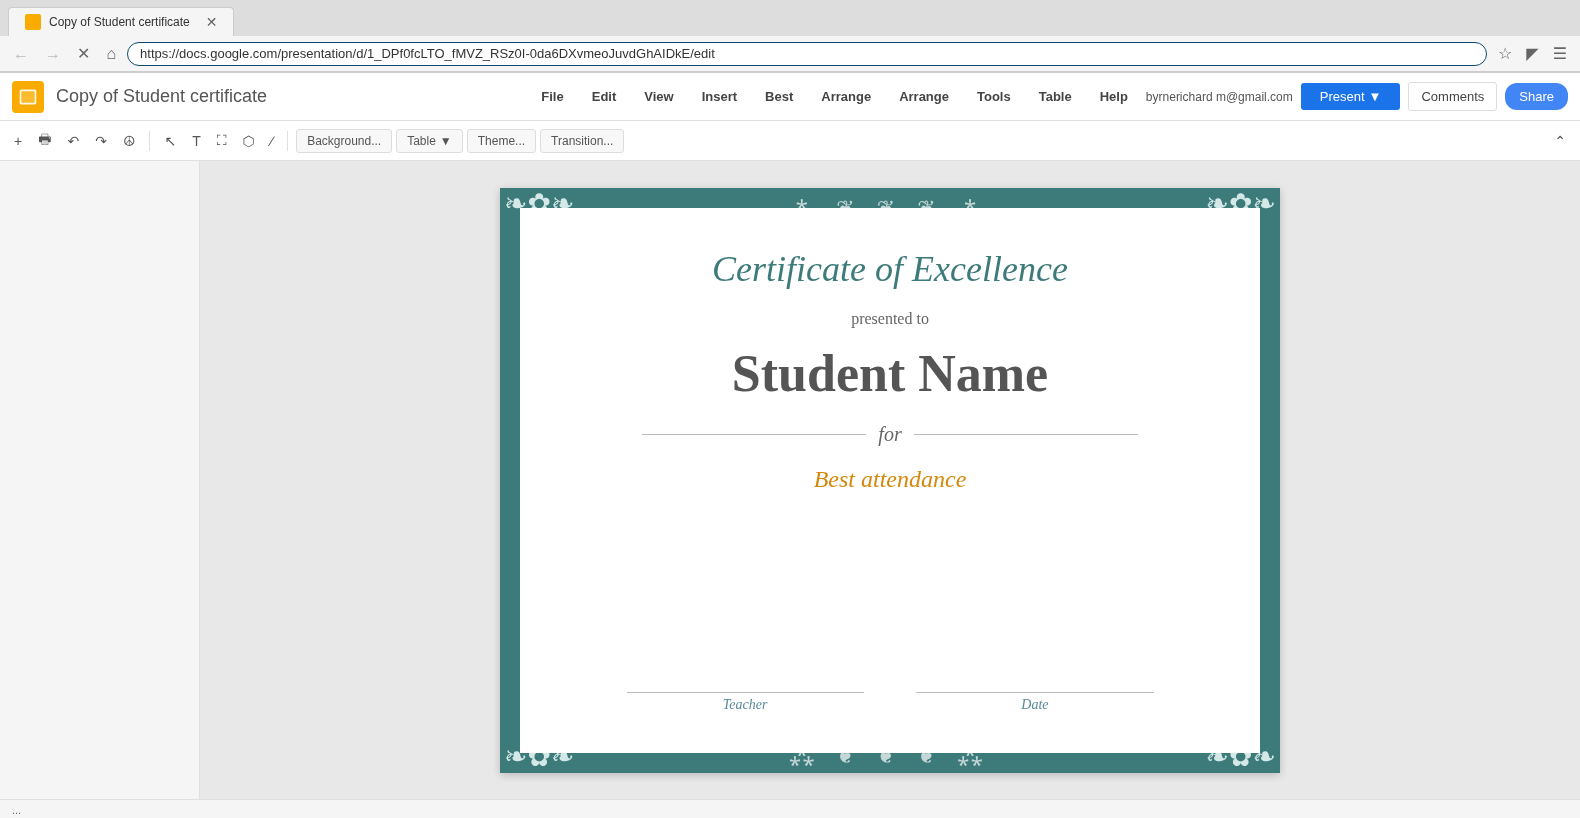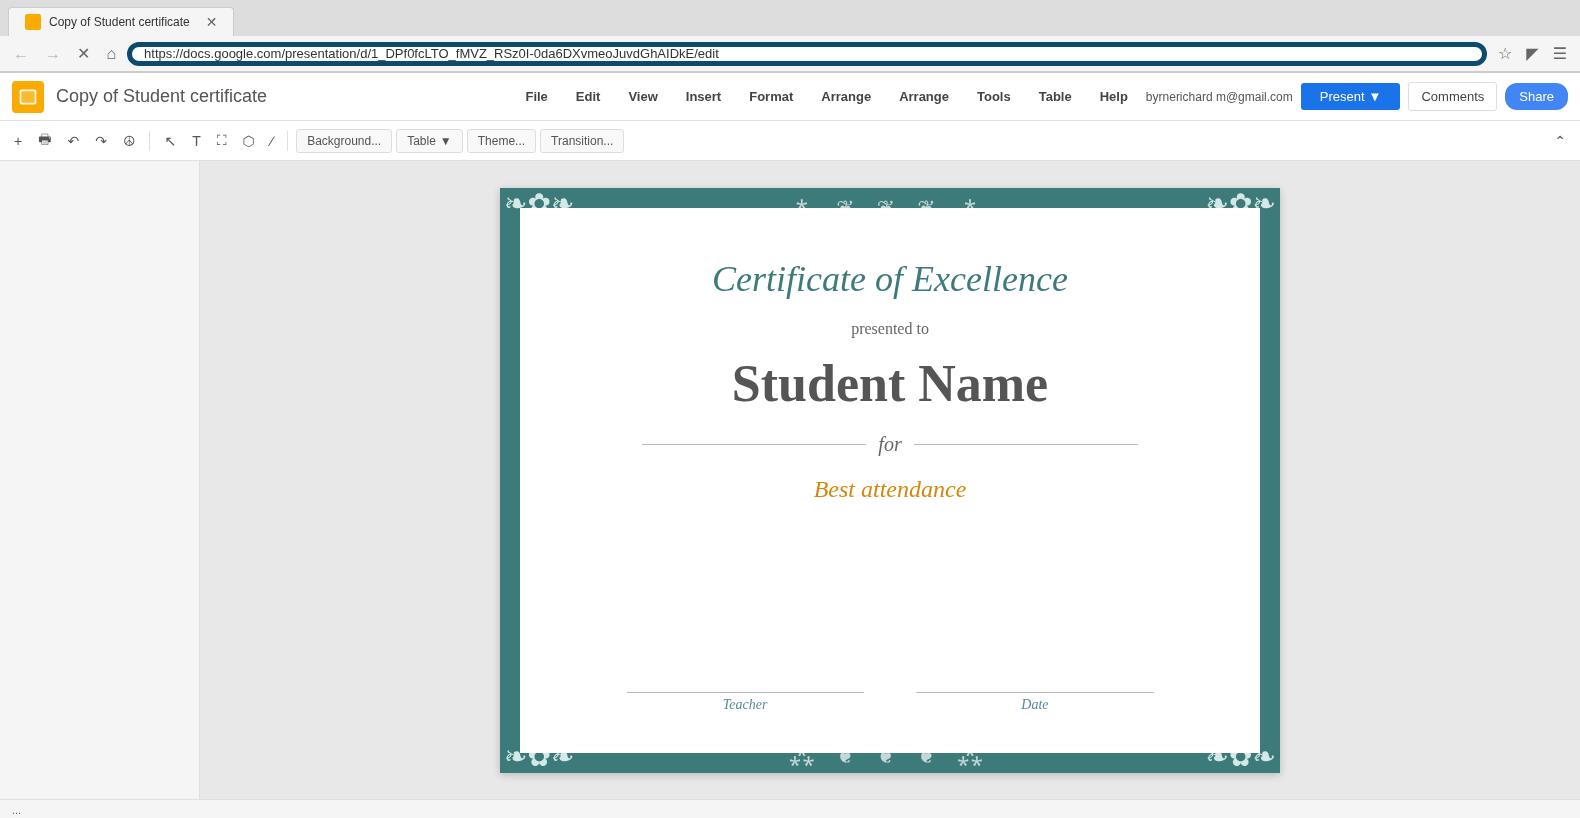--- a/index.html
+++ b/index.html
@@ -7,21 +7,21 @@
 
     
     .browser-chrome { background: #f5f5f5; border-bottom: 1px solid #ccc; }
     .tab-bar { background: #ddd; height: 36px; display: flex; align-items: flex-end; padding-left: 8px; }
     .tab { background: #f5f5f5; border: 1px solid #ccc; border-bottom: none; border-radius: 4px 4px 0 0; padding: 6px 16px; font-size: 12px; color: #333; display: flex; align-items: center; gap: 8px; min-width: 200px; }
     .tab-favicon { width: 16px; height: 16px; background: #f9ab00; border-radius: 2px; display: inline-block; }
     .tab-close { color: #666; font-size: 14px; cursor: pointer; margin-left: 8px; }
     .address-bar { background: #f5f5f5; height: 36px; display: flex; align-items: center; gap: 6px; padding: 0 8px; border-bottom: 1px solid #ccc; }
     .nav-btn { background: none; border: none; cursor: pointer; color: #666; font-size: 16px; padding: 2px 5px; border-radius: 3px; }
     .nav-btn.disabled { color: #bbb; cursor: default; }
-    .address-input { flex: 1; height: 24px; border: 5px solid #0c4a6e; border-radius: 12px; padding: 0 12px; font-size: 13px; background: white; color: #333; }
+    .address-input { flex: 1; height: 24px; border: 1px solid #0c4a6e; border-radius: 12px; padding: 0 12px; font-size: 13px; background: white; color: #333; }
     .nav-icons { display: flex; align-items: center; gap: 4px; }
     .nav-icon-btn { background: none; border: none; cursor: pointer; color: #666; font-size: 16px; padding: 2px 5px; }
 
     
     .app-header { background: #fff; border-bottom: 1px solid #e0e0e0; display: flex; align-items: center; height: 48px; padding: 0 12px; gap: 12px; }
     .app-logo { width: 32px; height: 32px; background: #f9ab00; border-radius: 4px; display: flex; align-items: center; justify-content: center; }
     .app-logo svg { width: 20px; height: 20px; fill: white; }
     .app-title { font-size: 18px; color: #555; font-weight: 400; flex: 1; }
     .header-menu { display: flex; align-items: center; gap: 16px; font-weight: bold; }
     .header-menu-item { font-size: 13px; color: #444; cursor: pointer; padding: 4px 6px; border-radius: 3px; }
@@ -49,21 +49,21 @@
     .slide-content { position: absolute; inset: 20px; display: flex; flex-direction: column; align-items: center; justify-content: flex-start; padding: 20px 40px; }
 
     
     .corner-decoration { position: absolute; color: #d4e8e8; font-size: 28px; line-height: 1; }
     .corner-tl { top: 2px; left: 4px; }
     .corner-tr { top: 2px; right: 4px; }
     .corner-bl { bottom: 2px; left: 4px; }
     .corner-br { bottom: 2px; right: 4px; }
 
     
-    .cert-title { font-family: Georgia, serif; font-style: italic; font-size: 36px; color: #3d7a7a; text-align: center; margin-top: 10px; margin-bottom: 20px; }
+    .cert-title { font-family: Georgia, serif; font-style: italic; font-size: 36px; color: #3d7a7a; text-align: center; margin-bottom: 20px; }
     .cert-presented { font-family: Georgia, serif; font-size: 16px; color: #666; text-align: center; margin-bottom: 16px; }
     .cert-name { font-family: Georgia, serif; font-size: 52px; font-weight: bold; color: #555; text-align: center; margin-bottom: 20px; }
     .cert-for-row { display: flex; align-items: center; gap: 12px; margin-bottom: 20px; width: 80%; justify-content: center; }
     .cert-line { flex: 1; height: 1px; background: #bbb; }
     .cert-for { font-family: Georgia, serif; font-style: italic; font-size: 20px; color: #666; }
     .cert-achievement { font-family: Georgia, serif; font-style: italic; font-size: 24px; color: #d4880a; text-align: center; margin-bottom: 40px; }
     .cert-signature-row { display: flex; justify-content: space-between; width: 85%; margin-top: auto; padding-top: 10px; }
     .cert-sig-col { display: flex; flex-direction: column; align-items: center; gap: 4px; width: 45%; }
     .cert-sig-line { width: 100%; height: 1px; background: #bbb; }
     .cert-sig-label { font-family: Georgia, serif; font-style: italic; font-size: 14px; color: #5a8a9a; }
@@ -107,21 +107,21 @@
       <rect x="2" y="3" width="20" height="18" rx="2" fill="white" opacity="0.9"></rect>
       <rect x="4" y="5" width="16" height="14" rx="1" fill="#f9ab00" opacity="0.8"></rect>
     </svg>
   </div>
   <div class="app-title">Copy of Student certificate</div>
   <div class="header-menu">
     <span class="header-menu-item">File</span>
     <span class="header-menu-item">Edit</span>
     <span class="header-menu-item">View</span>
     <span class="header-menu-item">Insert</span>
-    <span class="header-menu-item">Format</span>
+    <span class="header-menu-item">Best</span>
     <span class="header-menu-item">Arrange</span>
     <span class="header-menu-item">Arrange</span>
     <span class="header-menu-item">Tools</span>
     <span class="header-menu-item">Table</span>
     <span class="header-menu-item">Help</span>
   </div>
   <div class="header-right">
     <span class="user-email">byrnerichard m@gmail.com</span>
     <button class="present-btn">
       <span>Present</span>

